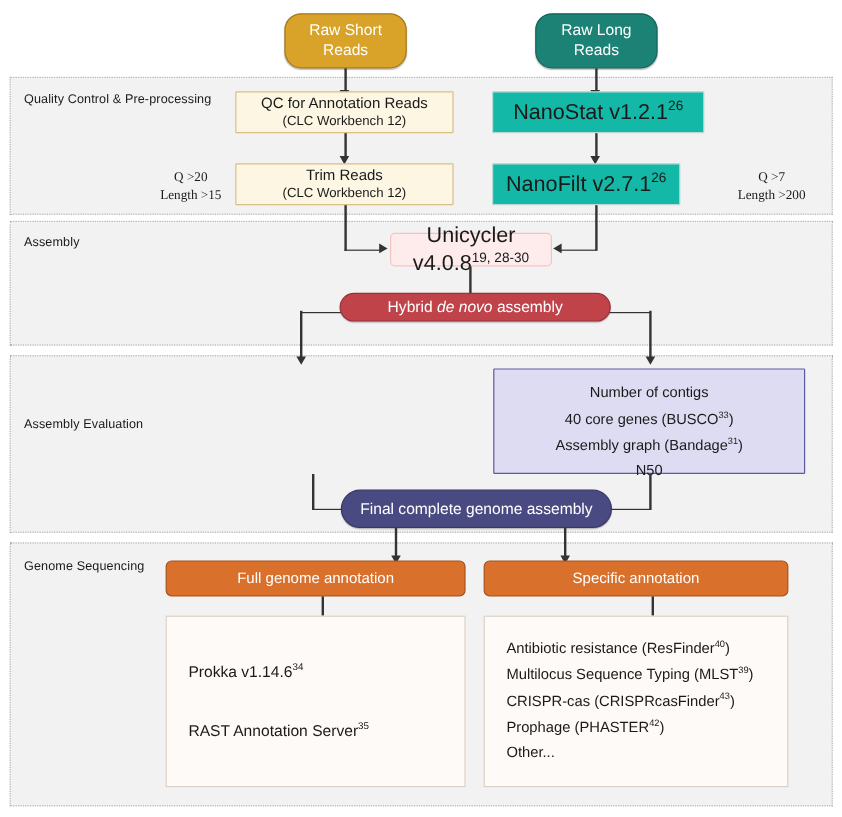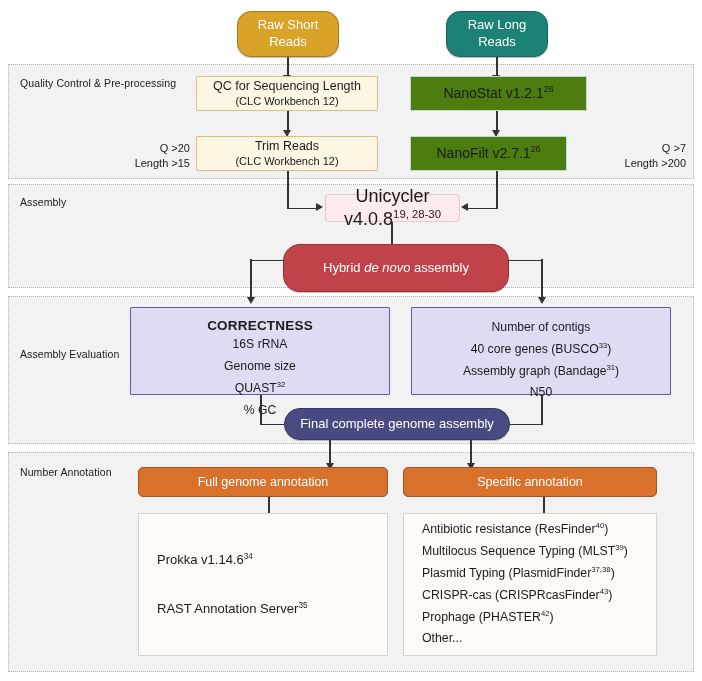--- a/index.html
+++ b/index.html
@@ -52,23 +52,23 @@
   .cap-final{background:#4a4a82;border:1.4px solid #383866;border-radius:17px;}
 
   
   .box-qc{
     background:#fdf6e3;
     border:1.3px solid #d9bf86;
     font-size:12.5px;
     border-radius:1px;
   }
   .box-nano{
-    background:#4d7c0f;
+    background:#14b8a6;
     border:1.3px solid #b9d9d6;
-    font-size:14px;
+    font-size:18px;
     border-radius:1px;
   }
   .box-unicycler{
     background:#fdeceb;
     border:1.3px solid #f3c5c2;
     font-size:18px;
     border-radius:4px;
   }
   .box-eval{
     background:#dedcf2;
@@ -101,24 +101,25 @@
   .ital{font-style:italic;}
   sup{font-size:63%;vertical-align:super;line-height:0;}
 
   .annot-line{display:block;margin:3.1px 0;white-space:nowrap;}
   .prokka-line{display:block;margin:16px 0;white-space:nowrap;}
 
   
   .side-note{
     position:absolute;
     font-size:11px;
-    text-align:right;
+    text-align:center;
     line-height:1.35;
     white-space:nowrap;
     color:#1a1a1a;
+    font-family:Liberation Serif, serif;
   }
 
   
   .vline{position:absolute;background:#333333;width:1.6px;}
   .hline{position:absolute;background:#333333;height:1.6px;}
   .arrow-down{
     position:absolute;
     width:0;height:0;
     border-left:4.5px solid transparent;
     border-right:4.5px solid transparent;
@@ -147,40 +148,40 @@
   <div class="band" style="left:8px;top:64px;width:686px;height:115px;"></div>
   <div class="band-label" style="left:20px;top:77px;">Quality Control &amp; Pre-processing</div>
 
   <div class="band" style="left:8px;top:184px;width:686px;height:104px;"></div>
   <div class="band-label" style="left:20px;top:196px;">Assembly</div>
 
   <div class="band" style="left:8px;top:296px;width:686px;height:148px;"></div>
   <div class="band-label" style="left:20px;top:348px;">Assembly Evaluation</div>
 
   <div class="band" style="left:8px;top:452px;width:686px;height:220px;"></div>
-  <div class="band-label" style="left:20px;top:466px;">Number Annotation</div>
+  <div class="band-label" style="left:20px;top:466px;">Genome Sequencing</div>
 
   <div class="node capsule cap-short" style="left:237px;top:11px;width:102px;height:46px;">
     <span>Raw Short</span>
     <span>Reads</span>
   </div>
 
   <div class="node capsule cap-long" style="left:446px;top:11px;width:102px;height:46px;">
     <span>Raw Long</span>
     <span>Reads</span>
   </div>
 
   <div class="vline" style="left:287px;top:57px;height:20px;"></div>
   <div class="arrow-down" style="left:283px;top:75px;"></div>
 
   <div class="vline" style="left:496px;top:57px;height:20px;"></div>
   <div class="arrow-down" style="left:492px;top:75px;"></div>
 
   <div class="node box-qc" style="left:196px;top:76px;width:182px;height:35px;">
-    <span>QC for Sequencing Length</span>
+    <span>QC for Annotation Reads</span>
     <span class="sub">(CLC Workbench 12)</span>
   </div>
 
   <div class="node box-nano" style="left:410px;top:76px;width:177px;height:35px;">
     <span><span>NanoStat v1.2.1</span><sup>26</sup></span>
   </div>
 
   <div class="vline" style="left:287px;top:111px;height:21px;"></div>
   <div class="arrow-down" style="left:283px;top:130px;"></div>
 
@@ -213,38 +214,31 @@
   <div class="vline" style="left:496px;top:171px;height:38px;"></div>
   <div class="hline" style="left:466px;top:207.5px;width:31px;"></div>
   <div class="arrow-left" style="left:461px;top:203px;"></div>
 
   <div class="node box-unicycler" style="left:325px;top:194px;width:135px;height:28px;">
     <span><span>Unicycler v4.0.8</span><sup>19, 28-30</sup></span>
   </div>
 
   <div class="vline" style="left:391px;top:222px;height:23px;"></div>
 
-  <div class="node capsule cap-hybrid" style="left:283px;top:244px;width:226px;height:48px;">
+  <div class="node capsule cap-hybrid" style="left:283px;top:244px;width:226px;height:24px;">
     <span><span>Hybrid </span><span class="ital">de novo</span><span> assembly</span></span>
   </div>
 
   <div class="hline" style="left:250px;top:259.5px;width:34px;"></div>
   <div class="hline" style="left:508px;top:259.5px;width:34px;"></div>
   <div class="vline" style="left:250px;top:259px;height:40px;"></div>
   <div class="vline" style="left:541px;top:259px;height:40px;"></div>
   <div class="arrow-down" style="left:246.5px;top:297px;"></div>
   <div class="arrow-down" style="left:537.5px;top:297px;"></div>
 
-  <div class="node box-eval" style="left:130px;top:307px;width:260px;height:88px;">
-    <span class="ttl">CORRECTNESS</span>
-    <span class="annot-line"><span>16S rRNA</span></span>
-    <span class="annot-line"><span>Genome size</span></span>
-    <span class="annot-line"><span>QUAST</span><sup>32</sup></span>
-    <span class="annot-line"><span>% GC</span></span>
-  </div>
 
   <div class="node box-eval" style="left:411px;top:307px;width:260px;height:88px;">
     <span class="annot-line"><span>Number of contigs</span></span>
     <span class="annot-line"><span>40 core genes (BUSCO</span><sup>33</sup><span>)</span></span>
     <span class="annot-line"><span>Assembly graph (Bandage</span><sup>31</sup><span>)</span></span>
     <span class="annot-line"><span>N50</span></span>
   </div>
 
   <div class="vline" style="left:260px;top:395px;height:30px;"></div>
   <div class="hline" style="left:260px;top:423.5px;width:33px;"></div>
@@ -272,19 +266,18 @@
   <div class="vline" style="left:543px;top:497px;height:17px;"></div>
 
   <div class="node box-annot-body" style="left:138px;top:513px;width:250px;height:143px;">
     <span class="prokka-line"><span>Prokka v1.14.6</span><sup>34</sup></span>
     <span class="prokka-line"><span>RAST Annotation Server</span><sup>35</sup></span>
   </div>
 
   <div class="node box-annot-body" style="left:403px;top:513px;width:254px;height:143px;font-size:12.3px;">
     <span class="annot-line"><span>Antibiotic resistance (ResFinder</span><sup>40</sup><span>)</span></span>
     <span class="annot-line"><span>Multilocus Sequence Typing (MLST</span><sup>39</sup><span>)</span></span>
-    <span class="annot-line"><span>Plasmid Typing (PlasmidFinder</span><sup>37,38</sup><span>)</span></span>
     <span class="annot-line"><span>CRISPR-cas (CRISPRcasFinder</span><sup>43</sup><span>)</span></span>
     <span class="annot-line"><span>Prophage (PHASTER</span><sup>42</sup><span>)</span></span>
     <span class="annot-line"><span>Other...</span></span>
   </div>
 
 </div>
 
 </body></html>

